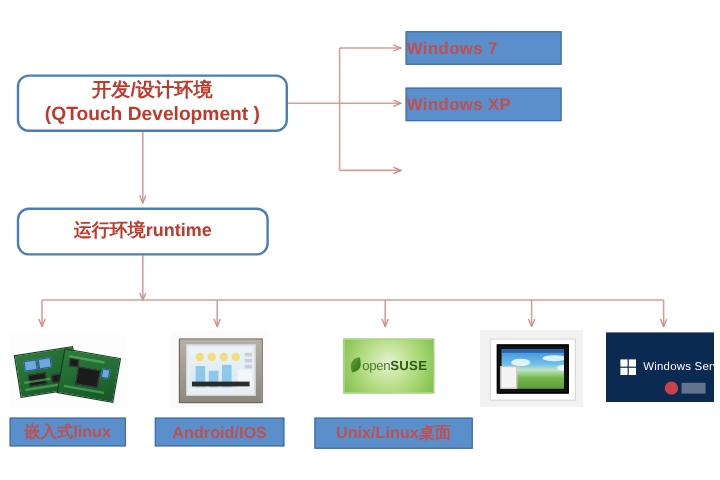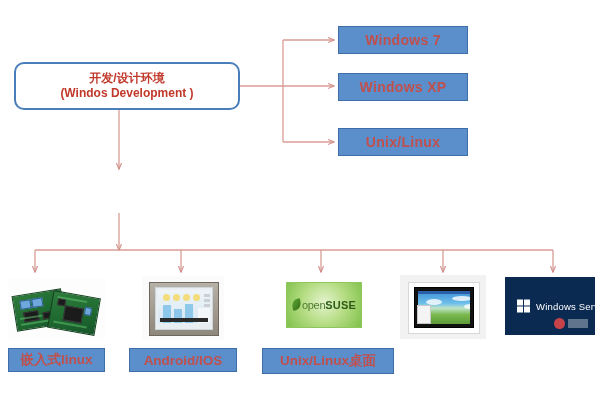--- a/index.html
+++ b/index.html
@@ -40,38 +40,38 @@
     align-items: center;
     justify-content: center;
     text-align: center;
     color: #C0392B;
     font-weight: bold;
     line-height: 1.25;
   }
   #dev-box {
     left: 14px; top: 62px;
     width: 226px; height: 48px;
-    font-size: 12px;
+    font-size: 16px;
   }
   #dev-box .l1 { display: block; }
   #dev-box .l2 { display: block; }
   #runtime-box {
     left: 14px; top: 173px;
     width: 210px; height: 40px;
     font-size: 15px;
   }
   
   .blue-box {
     position: absolute;
     box-sizing: border-box;
     background: #5B8FCC;
     border: 1px solid #3E6DA8;
     display: flex;
     align-items: center;
-    justify-content: center;
+    justify-content: flex-start;
     color: #C0504D;
     font-weight: bold;
     font-size: 14px;
     letter-spacing: .3px;
   }
   #os-win7 { left: 338px; top: 26px;  width: 130px; height: 28px; }
   #os-winxp{ left: 338px; top: 73px;  width: 130px; height: 28px; }
   #os-unix { left: 338px; top: 128px; width: 130px; height: 28px; }
 
   
@@ -289,33 +289,33 @@
       <path d="M181,250 L181,272" marker-end="url(#arw)"></path>
       <path d="M321,250 L321,272" marker-end="url(#arw)"></path>
       <path d="M443,250 L443,272" marker-end="url(#arw)"></path>
       <path d="M553,250 L553,272" marker-end="url(#arw)"></path>
     </g>
   </svg>
 
   <div class="round-box" id="dev-box">
     <div>
       <span class="l1">开发/设计环境</span>
-      <span class="l2">(Windos Development )</span>
-    </div>
-  </div>
-
+      <span class="l2">(QTouch Development )</span>
+    </div>
+  </div>
+
+  <div class="round-box" id="runtime-box">
+    <span>运行环境runtime</span>
+  </div>
 
   <div class="blue-box" id="os-win7">
     <span>Windows 7</span>
   </div>
   <div class="blue-box" id="os-winxp">
     <span>Windows XP</span>
-  </div>
-  <div class="blue-box" id="os-unix">
-    <span>Unix/Linux</span>
   </div>
 
   <div class="thumb" id="thumb-pcb">
     <div class="pcb-a">
       <span class="cap" style="left:6px;  top:5px;  width:9px;  height:7px;"></span>
       <span class="cap" style="left:18px; top:5px;  width:9px;  height:7px;"></span>
       <span class="chip" style="left:8px;  top:17px; width:13px; height:8px;"></span>
       <span class="trace" style="left:4px;  top:28px; width:36px; height:1.5px;"></span>
       <span class="trace" style="left:4px;  top:22px; width:22px; height:1.5px;"></span>
       <span class="chip" style="left:27px; top:20px; width:7px;  height:5px;"></span>

